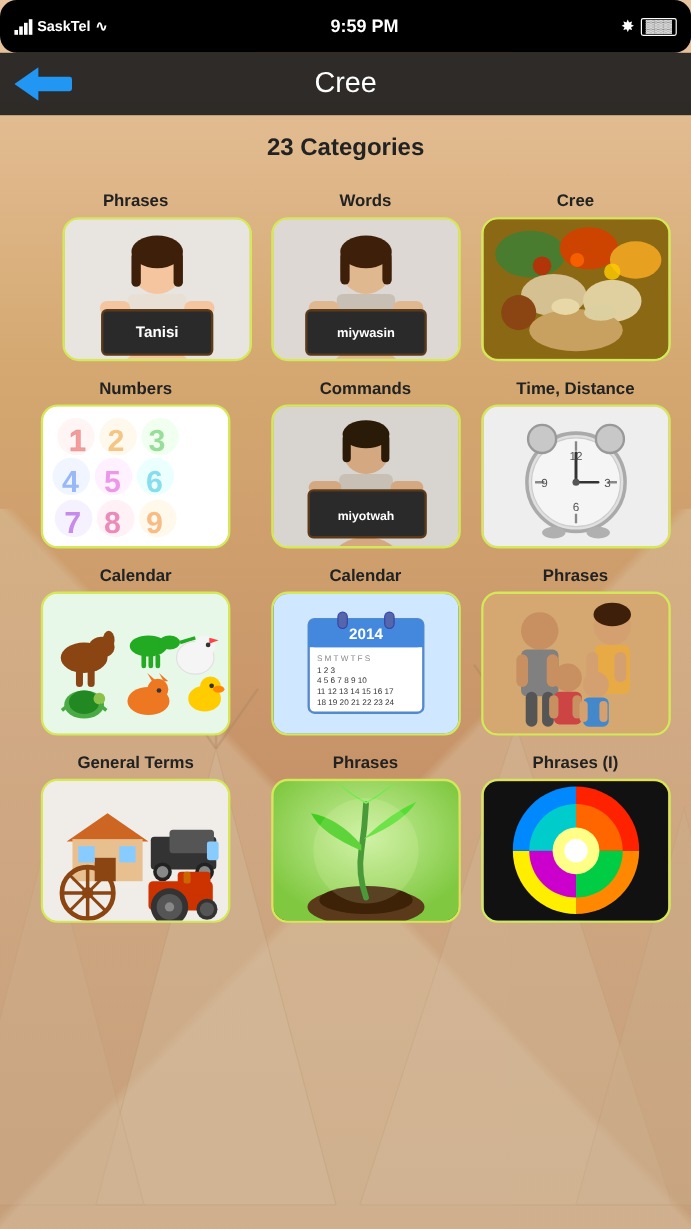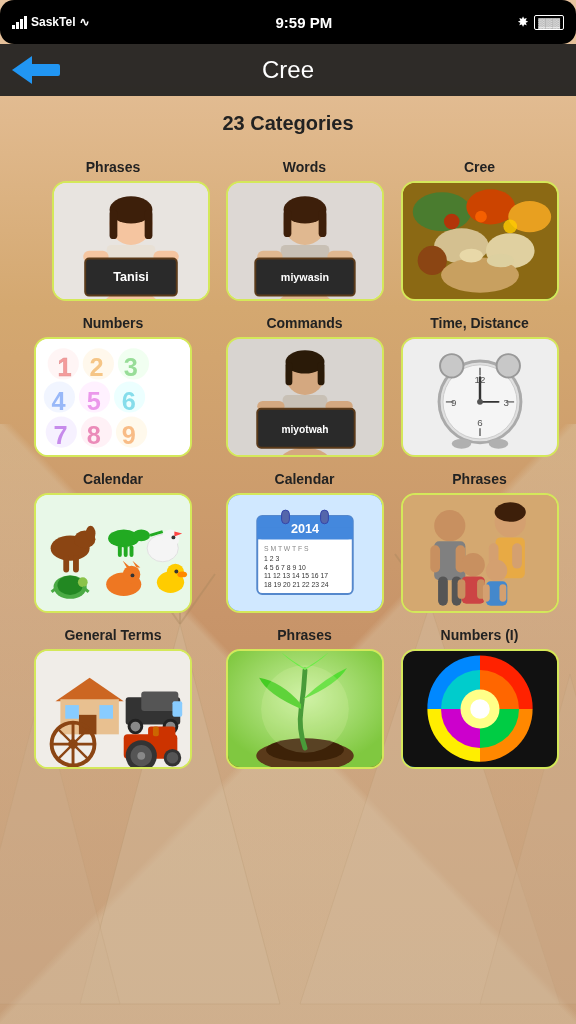--- a/index.html
+++ b/index.html
@@ -604,21 +604,21 @@
 
           <path d="M79,20 Q60,8 55,2 Q70,14 79,18" fill="#66ee44"></path>
           <path d="M79,20 Q98,8 103,2 Q88,14 79,18" fill="#66ee44"></path>
 
           <circle cx="79" cy="60" r="45" fill="rgba(255,255,200,0.15)"></circle>
         </svg>
       </div>
     </div>
 
     <div class="category-item">
-      <div class="category-label">Numbers (I)</div>
+      <div class="category-label">Phrases (I)</div>
       <div class="category-thumb thumb-colors">
         <svg viewBox="0 0 158 120" width="158" height="120" xmlns="http://www.w3.org/2000/svg">
           <defs>
             <radialGradient id="colorSpiral" cx="50%" cy="50%" r="50%">
               <stop offset="0%" stop-color="#fff"></stop>
               <stop offset="20%" stop-color="#ff0000"></stop>
               <stop offset="35%" stop-color="#ff8800"></stop>
               <stop offset="50%" stop-color="#ffff00"></stop>
               <stop offset="65%" stop-color="#00cc00"></stop>
               <stop offset="80%" stop-color="#0066ff"></stop>

